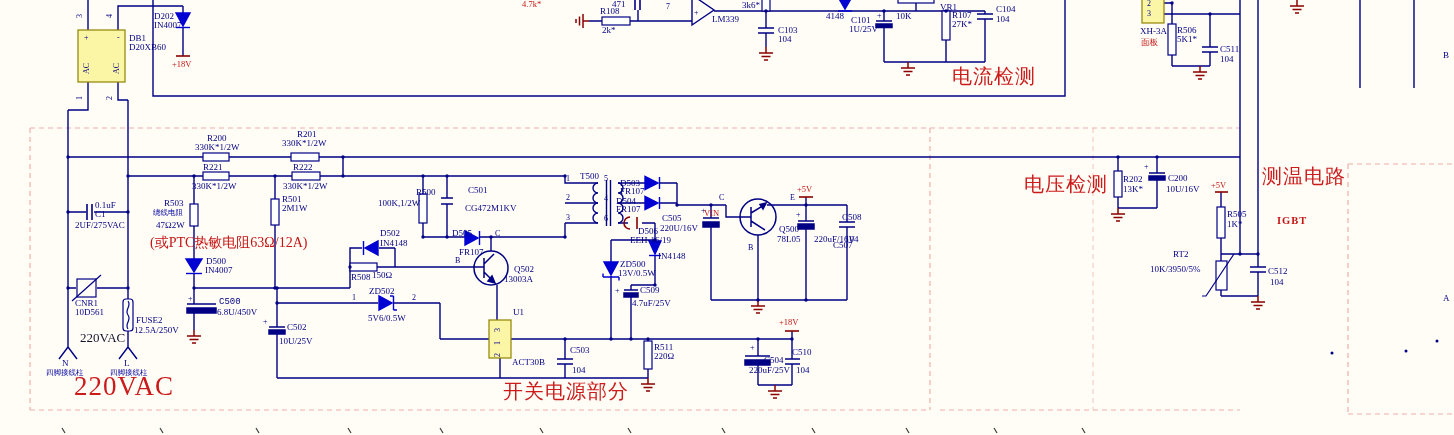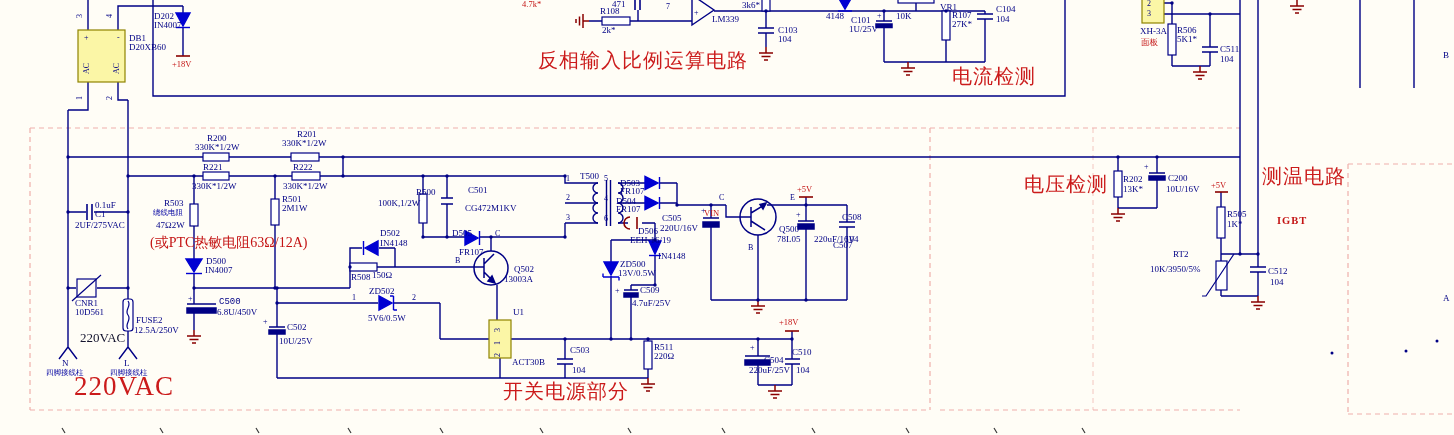--- a/index.html
+++ b/index.html
@@ -324,21 +324,20 @@
       <div class="lbl red-s" style="left: 522px; top: 0px;">4.7k*</div>
       <div class="lbl comp" style="left: 600px; top: 7px;">R108</div>
       <div class="lbl comp" style="left: 602px; top: 26px;">2k*</div>
       <div class="lbl comp" style="left: 612px; top: 0px;">471</div>
       <div class="lbl pin" style="left: 666px; top: 3px;">7</div>
       <div class="lbl pin" style="left: 694px; top: 9px;">+</div>
       <div class="lbl comp" style="left: 712px; top: 15px;">LM339</div>
       <div class="lbl comp" style="left: 742px; top: 1px;">3k6*</div>
       <div class="lbl comp" style="left: 778px; top: 26px;">C103</div>
       <div class="lbl comp" style="left: 778px; top: 35px;">104</div>
-      <div class="lbl title" style="left: 538px; top: 50px;">反相输入比例运算电路</div>
       <div class="lbl comp" style="left: 826px; top: 12px;">4148</div>
       <div class="lbl pin" style="left: 877px; top: 12px;">+</div>
       <div class="lbl comp" style="left: 851px; top: 16px;">C101</div>
       <div class="lbl comp" style="left: 849px; top: 25px;">1U/25V</div>
       <div class="lbl comp" style="left: 928px; top: 3px; margin-left: 12px;">VR1</div>
       <div class="lbl comp" style="left: 896px; top: 12px;">10K</div>
       <div class="lbl comp" style="left: 952px; top: 11px;">R107</div>
       <div class="lbl comp" style="left: 952px; top: 20px;">27K*</div>
       <div class="lbl comp" style="left: 996px; top: 5px;">C104</div>
       <div class="lbl comp" style="left: 996px; top: 15px;">104</div>

